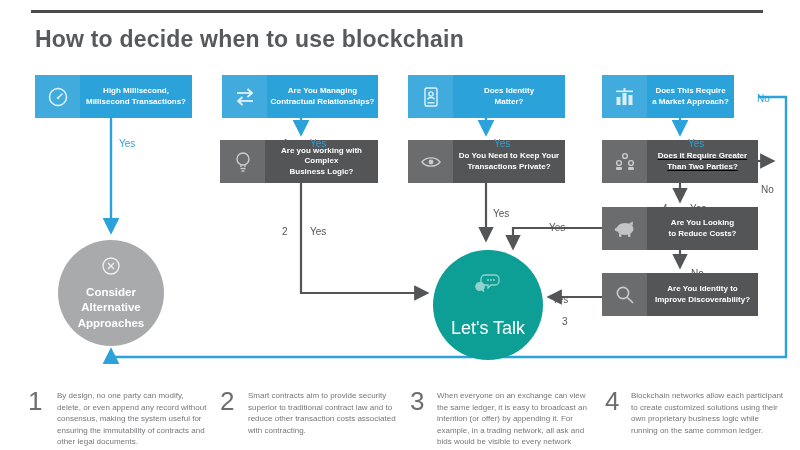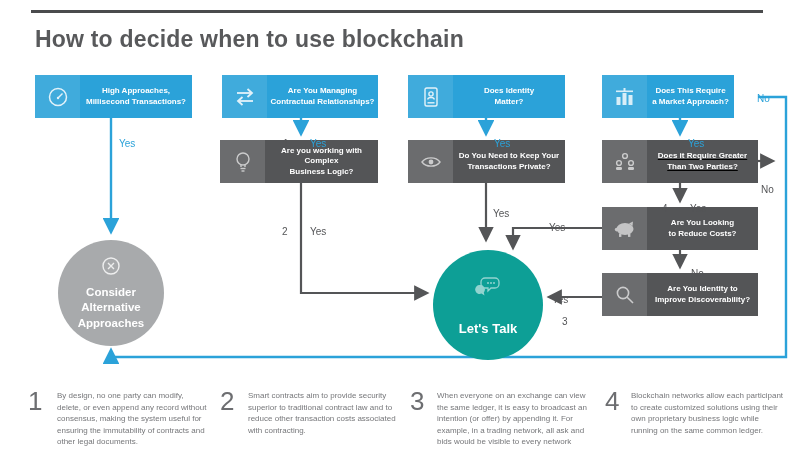--- a/index.html
+++ b/index.html
@@ -14,21 +14,21 @@
   .ico{width:45px;flex:0 0 45px;display:flex;align-items:center;justify-content:center;}
   .qbox .ico{background:rgba(255,255,255,.10);}
   .dbox .ico{background:#6b6c6e;}
   .txt{flex:1;display:flex;flex-direction:column;align-items:center;justify-content:center;
        color:#fff;font-size:8px;font-weight:bold;line-height:1.3;text-align:center;padding:0 3px;}
   .bigcircle{position:absolute;border-radius:50%;display:flex;flex-direction:column;
        align-items:center;justify-content:center;color:#fff;text-align:center;}
   .c-alt{left:58px;top:240px;width:106px;height:106px;background:#a8aaac;}
   .c-talk{left:433px;top:250px;width:110px;height:110px;background:#0d9f96;}
   .c-alt .cl{font-size:11.5px;font-weight:bold;line-height:1.35;}
-  .c-talk .cl{font-size:13px;font-weight:bold;margin-top:14px;}
+  .c-talk .cl{font-size:18px;font-weight:normal;margin-top:14px;}
   .cicon{margin-bottom:4px;}
   .lbl{position:absolute;font-size:10px;color:#545557;margin-top:16px;}
   .lbl.blue{color:#2ba2d9;}
   .fnum{position:absolute;font-size:26px;color:#6d6e71;font-weight:400;}
   .ftext{position:absolute;font-size:8px;line-height:1.45;color:#76777a;}
 </style>
 </head>
 <body>
 
 <div class="stage">
@@ -65,21 +65,21 @@
 
   <div class="qbox" style="left:35px;top:75px;width:157px;">
     <div class="ico">
       <svg width="24" height="24" viewBox="0 0 24 24" fill="none" stroke="#fff" stroke-width="1.5" opacity=".85">
         <circle cx="12" cy="12" r="8.5"></circle>
           <line x1="12" y1="13" x2="16.5" y2="8.5"></line>
           <circle cx="12" cy="13" r="1.2" fill="#fff" stroke="none"></circle>
       </svg>
     </div>
     <div class="txt">
-        <span>High Approaches,</span>
+        <span>High Millisecond,</span>
         <span>Millisecond Transactions?</span>
       </div>
   </div>
 
   <div class="qbox" style="left:222px;top:75px;width:156px;">
     <div class="ico">
       <svg width="24" height="24" viewBox="0 0 24 24" fill="none" stroke="#fff" stroke-width="1.8" opacity=".85">
         <path d="M4,8 H18"></path>
           <path d="M14.5,4 L19,8 L14.5,12"></path>
         <path d="M20,16 H6"></path>

